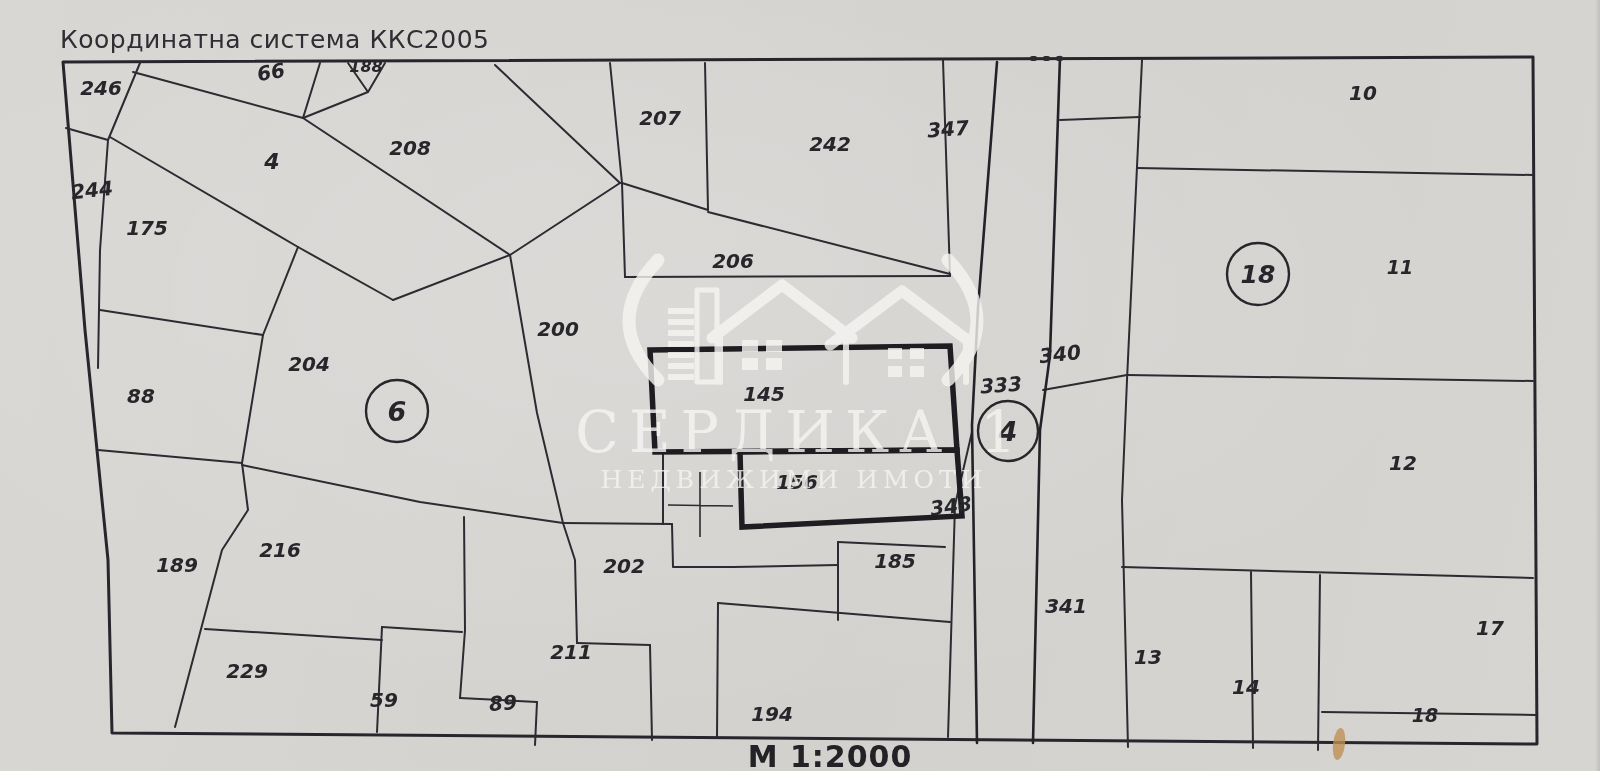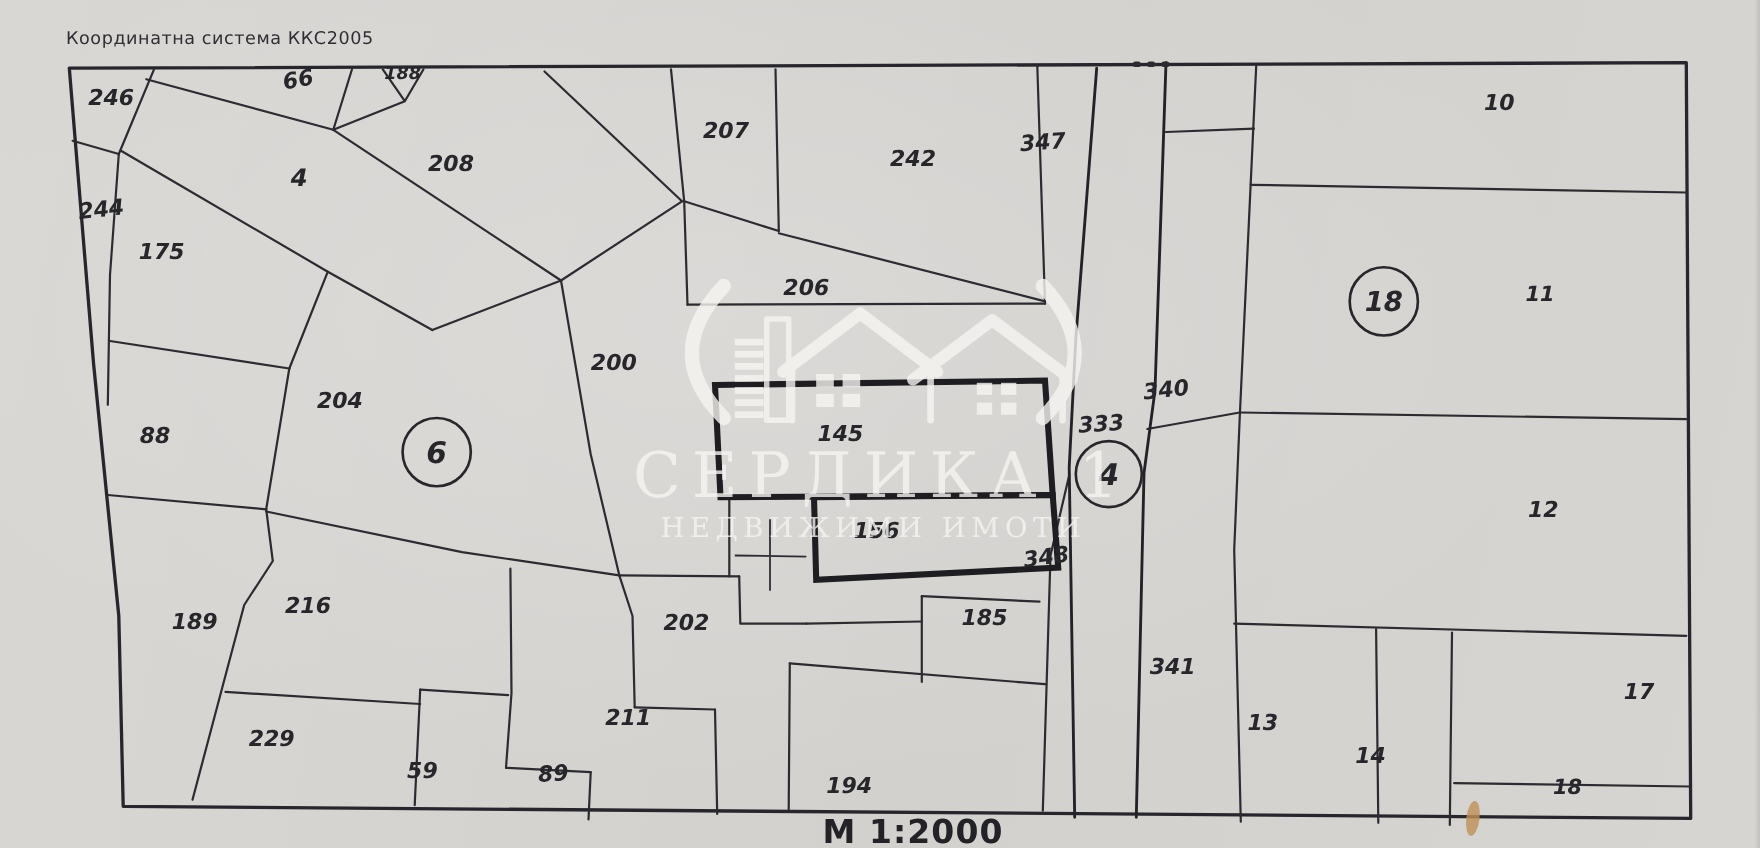--- a/index.html
+++ b/index.html
@@ -14,21 +14,21 @@
       radial-gradient(1300px 700px at 42% 38%, rgba(255,255,255,.16), rgba(255,255,255,0) 62%),
       linear-gradient(100deg,#d9d7d4 0%, #d3d1ce 55%, #d7d5d2 100%);
   }
   .page::after{
     content:"";position:absolute;top:0;right:0;width:5px;height:100%;
     background:linear-gradient(to right, rgba(0,0,0,0), rgba(0,0,0,.10));
     pointer-events:none;
   }
   .doc-title{
     position:absolute;left:60px;top:25px;
-    font-size:16px;letter-spacing:.5px;color:#2e2e34;white-space:nowrap;
+    font-size:25px;letter-spacing:.5px;color:#2e2e34;white-space:nowrap;
   }
   .scale-label{
     position:absolute;left:700px;top:739px;width:260px;text-align:center;
     font-size:30px;font-weight:bold;color:#222227;letter-spacing:1px;
   }
   svg.map{position:absolute;left:0;top:0;}
   .thin{stroke:#2b2b31;stroke-width:2;fill:none;stroke-linecap:round;stroke-linejoin:round;}
   .border{stroke:#26262c;stroke-width:3;fill:none;stroke-linejoin:round;}
   .road{stroke:#222228;stroke-width:2.6;fill:none;stroke-linecap:round;}
   .bold-plot{stroke:#1d1d22;stroke-width:5.5;fill:none;stroke-linejoin:miter;}

